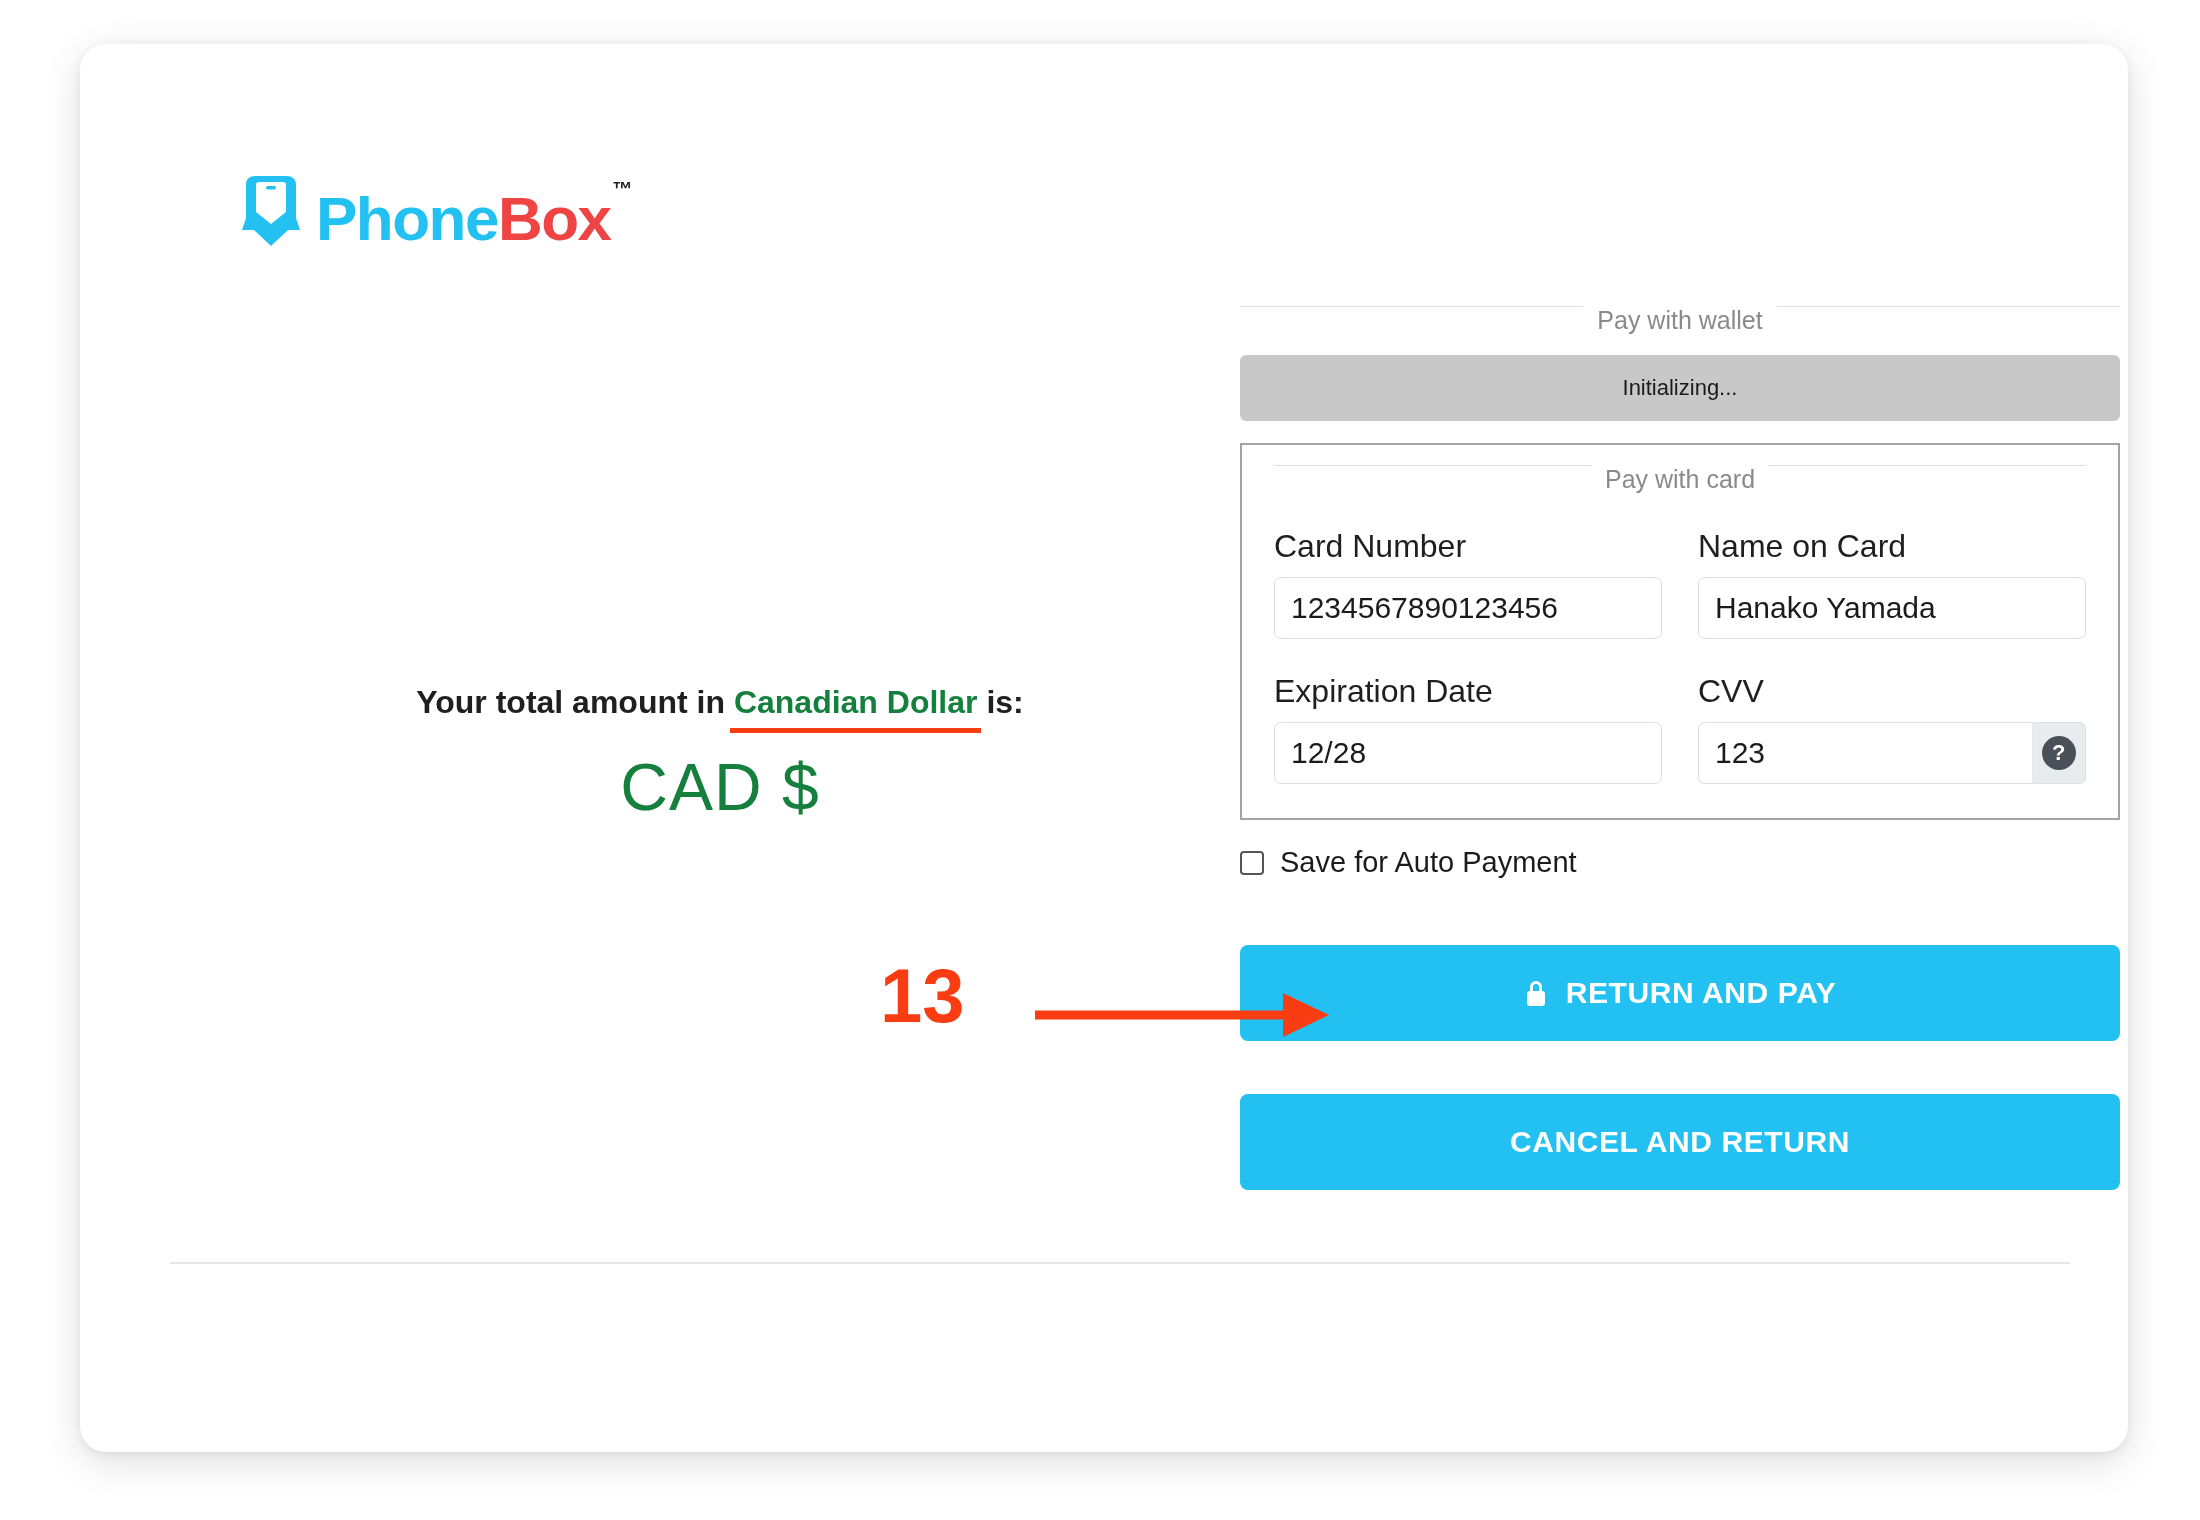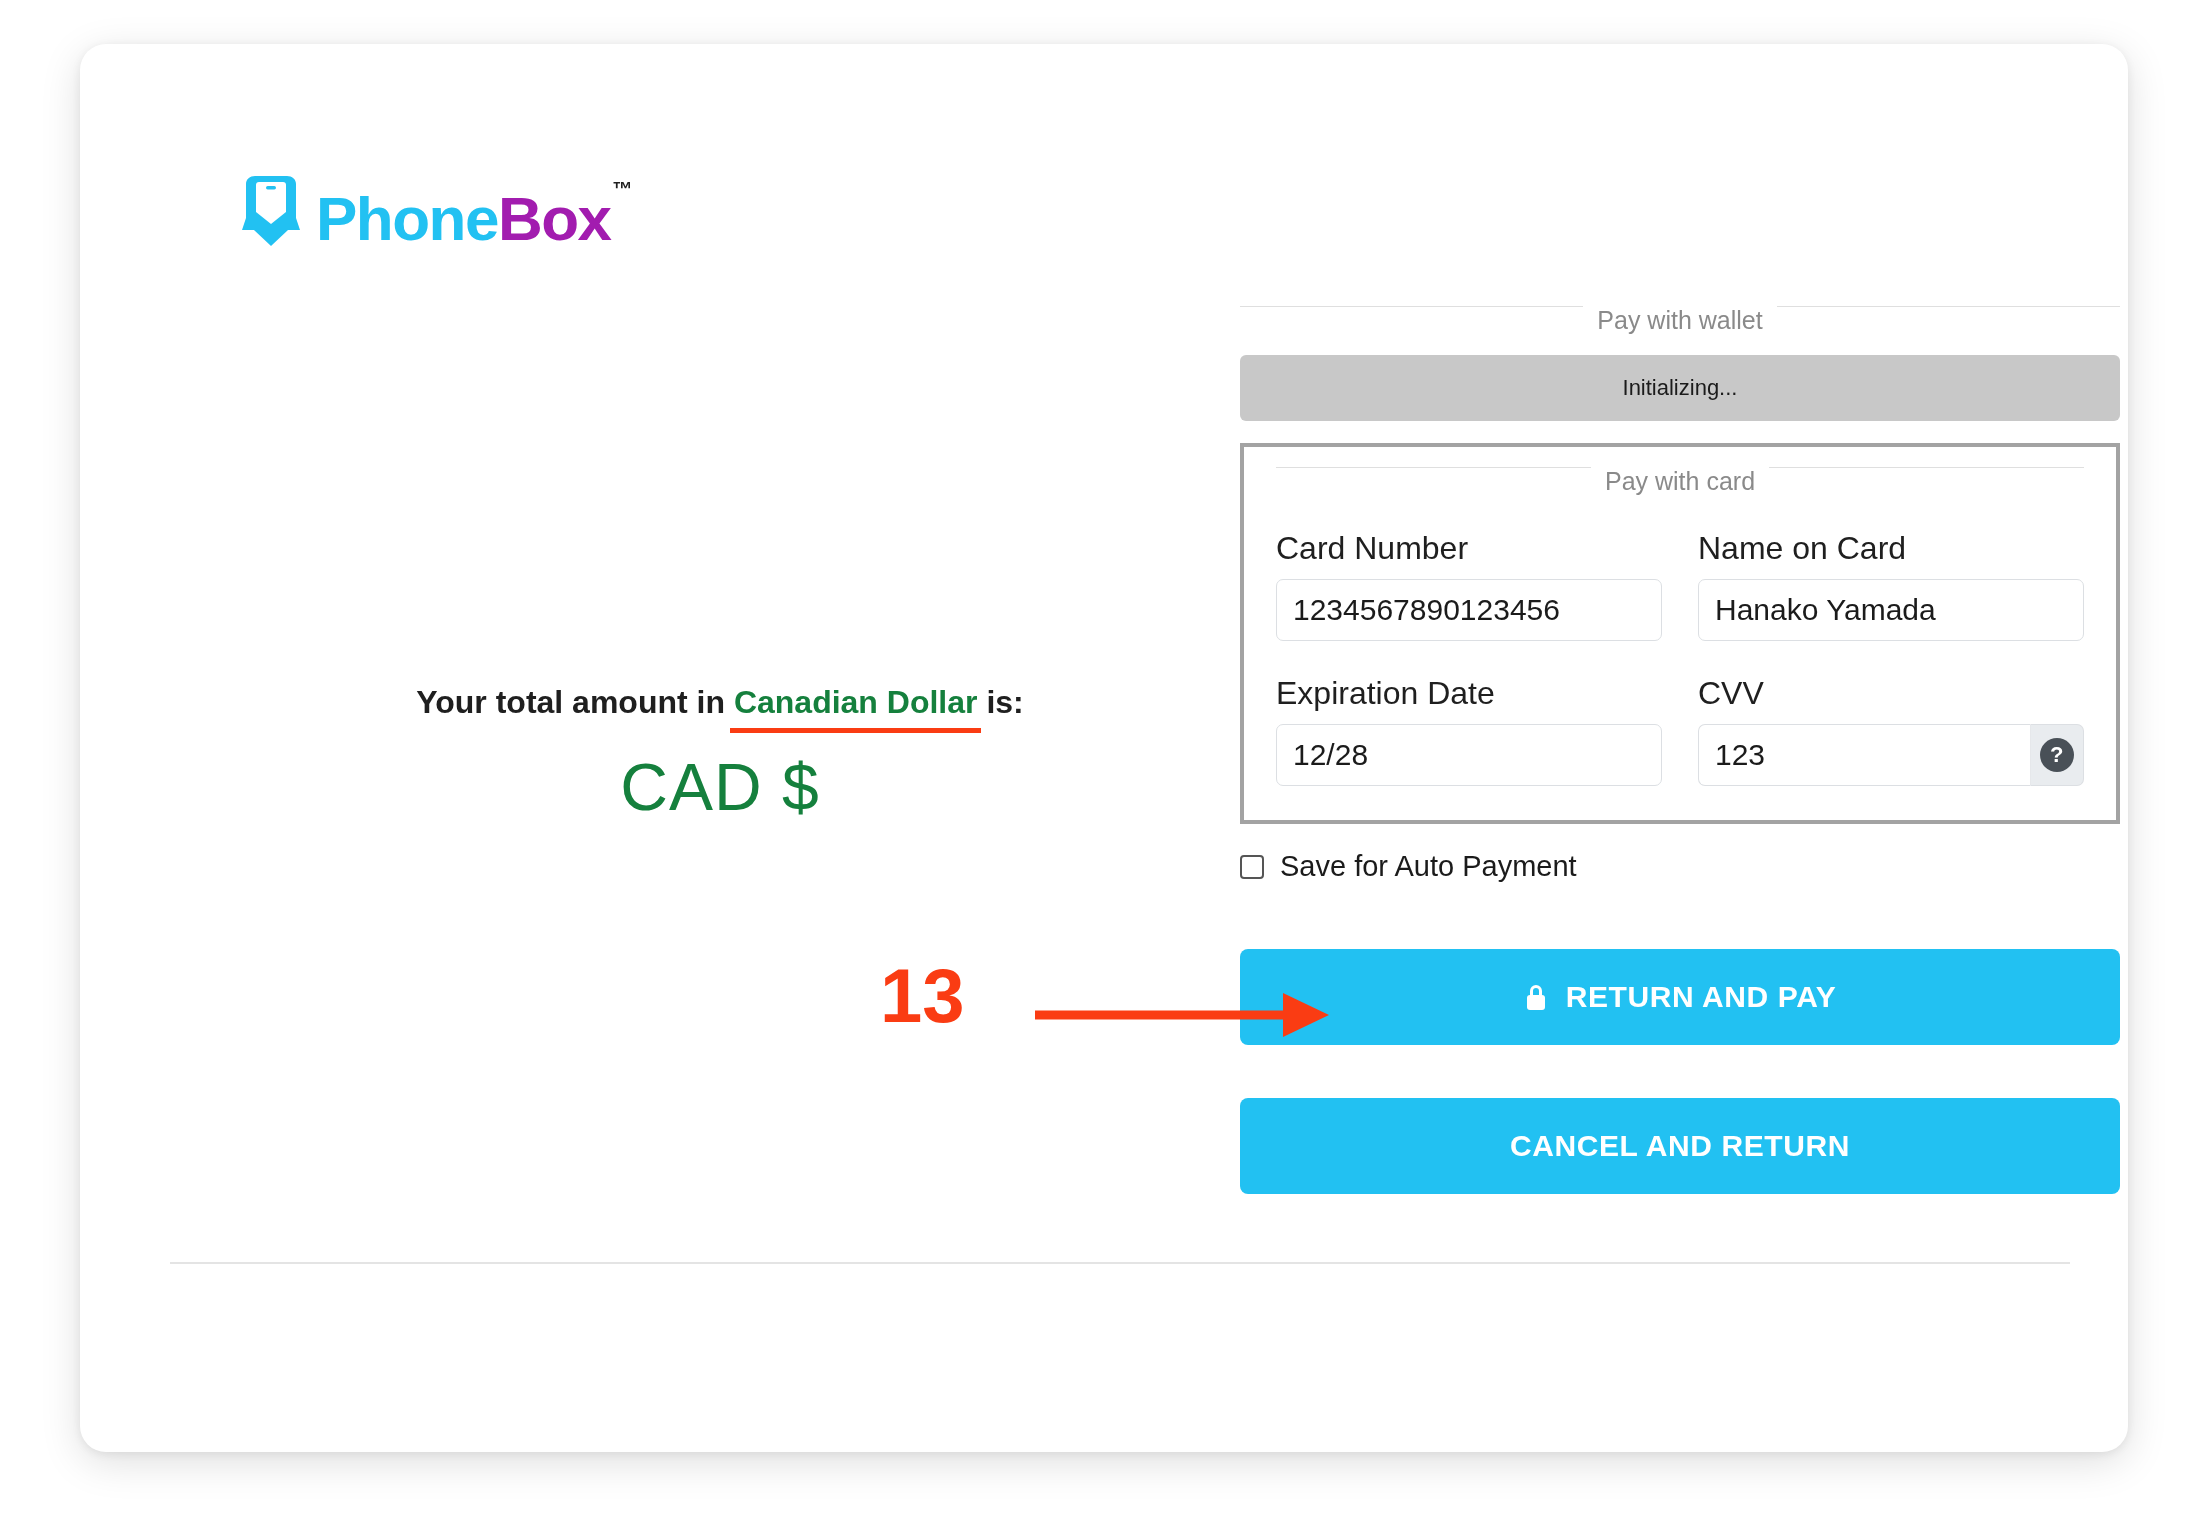--- a/index.html
+++ b/index.html
@@ -47,21 +47,21 @@
     margin-left: 16px;
     font-size: 62px;
     font-weight: bold;
     letter-spacing: -1.5px;
     line-height: 70px;
     white-space: nowrap;
     position: relative;
     top: 2px;
   }
   .logo-phone { color: #22C1F2; }
-  .logo-box { color: #a21caf; }
+  .logo-box { color: #ef4444; }
   .logo-tm {
     font-size: 20px;
     font-weight: bold;
     color: #212121;
     vertical-align: super;
     position: relative;
     top: -22px;
     left: 2px;
   }
 
@@ -138,21 +138,21 @@
     cursor: pointer;
     display: flex;
     align-items: center;
     justify-content: center;
   }
 
   
   .card-section {
     position: relative;
     margin-top: 22px;
-    border: 4px solid #a3a3a3;
+    border: 2px solid #a3a3a3;
     padding: 20px 32px 34px 32px;
     box-sizing: border-box;
   }
 
   .field-grid {
     display: flex;
     gap: 36px;
     margin-top: 34px;
   }
   .field { flex: 1 1 0; min-width: 0; }

